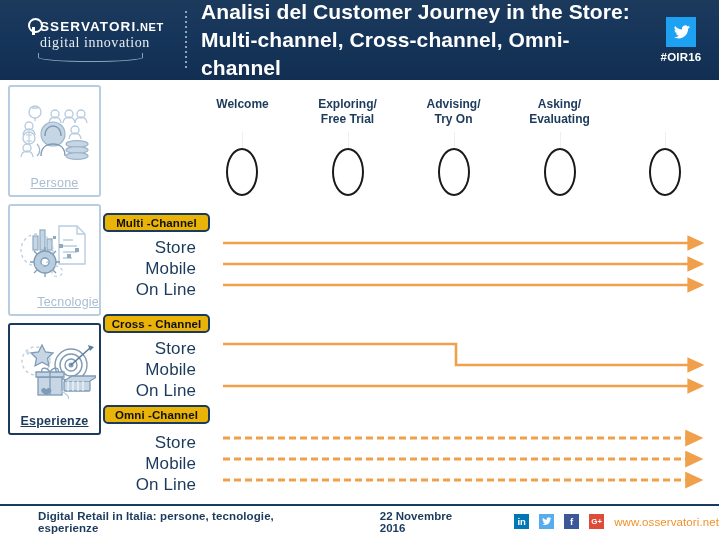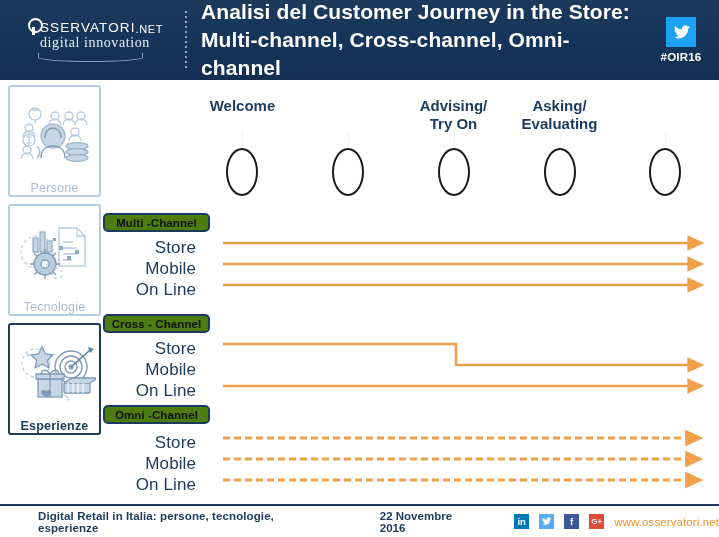--- a/index.html
+++ b/index.html
@@ -24,24 +24,24 @@
   }
   .logo-block {
     width: 185px;
     padding-left: 28px;
     color: #ffffff;
     flex: 0 0 auto;
   }
   .logo-line1 {
     font-size: 13.5px;
     letter-spacing: 1.1px;
-    font-weight: 400;
+    font-weight: 700;
     white-space: nowrap;
     display: flex;
-    align-items: flex-end;
+    align-items: center;
   }
   .logo-pin {
     display: inline-block;
     width: 11px; height: 17px;
     margin-right: 1px;
     position: relative;
     flex: 0 0 auto;
   }
   .logo-pin::before {
     content: "";
@@ -136,41 +136,43 @@
     display: flex;
     flex-direction: column;
     align-items: center;
     justify-content: flex-end;
     overflow: hidden;
   }
   .side-card.active { border: 2.5px solid #1b3a5c; }
   .side-card-label {
     font-size: 12.5px;
     color: #a8bdd2;
+    padding-bottom: 5px;
     letter-spacing: 0.2px;
+    text-decoration: underline;
   }
   .side-card.active .side-card-label { color: #1b3a5c; font-weight: 600; }
   .side-art {
     flex: 1 1 auto;
     width: 100%;
     display: flex;
     align-items: center;
     justify-content: center;
   }
   .side-art svg { display: block; }
 
   #card-persone    { top: 5px;   height: 112px; }
-  #card-tecnologie { top: 124px; height: 112px; }
+  #card-tecnologie { top: 124px; height: 112px; align-items: flex-end; }
   #card-esperienze { top: 243px; height: 112px; }
 
   
   .col-head {
     position: absolute;
     text-align: center;
-    font-size: 15px;
+    font-size: 12px;
     font-weight: 600;
     color: #1b3a5c;
     line-height: 1.22;
     top: 17px;
   }
   .col-tick {
     position: absolute;
     top: 52px;
     width: 1px; height: 16px;
     background: #eceff3;
@@ -185,21 +187,21 @@
   }
 
   
   .chan-box {
     position: absolute;
     left: 103px;
     width: 107px;
     height: 19px;
     border: 2px solid #1b3a5c;
     border-radius: 5px;
-    background: #4d7c0f;
+    background: #eab308;
     color: #111111;
     font-size: 11.5px;
     font-weight: 700;
     display: flex;
     align-items: center;
     justify-content: center;
     letter-spacing: 0.1px;
   }
   #box-multi { top: 133px; }
   #box-cross { top: 234px; }
@@ -433,20 +435,24 @@
         </g>
       </svg>
     </div>
     <div class="side-card-label">Esperienze</div>
   </div>
 
   <div class="col-head" style="left:190px; width:105px;">
     <div>Welcome</div>
     <div></div>
   </div>
+  <div class="col-head" style="left:295px; width:105px;">
+    <div>Exploring/</div>
+    <div>Free Trial</div>
+  </div>
   <div class="col-head" style="left:401px; width:105px;">
     <div>Advising/</div>
     <div>Try On</div>
   </div>
   <div class="col-head" style="left:507px; width:105px;">
     <div>Asking/</div>
     <div>Evaluating</div>
   </div>
 
   <div class="col-tick" style="left:242px;"></div>

